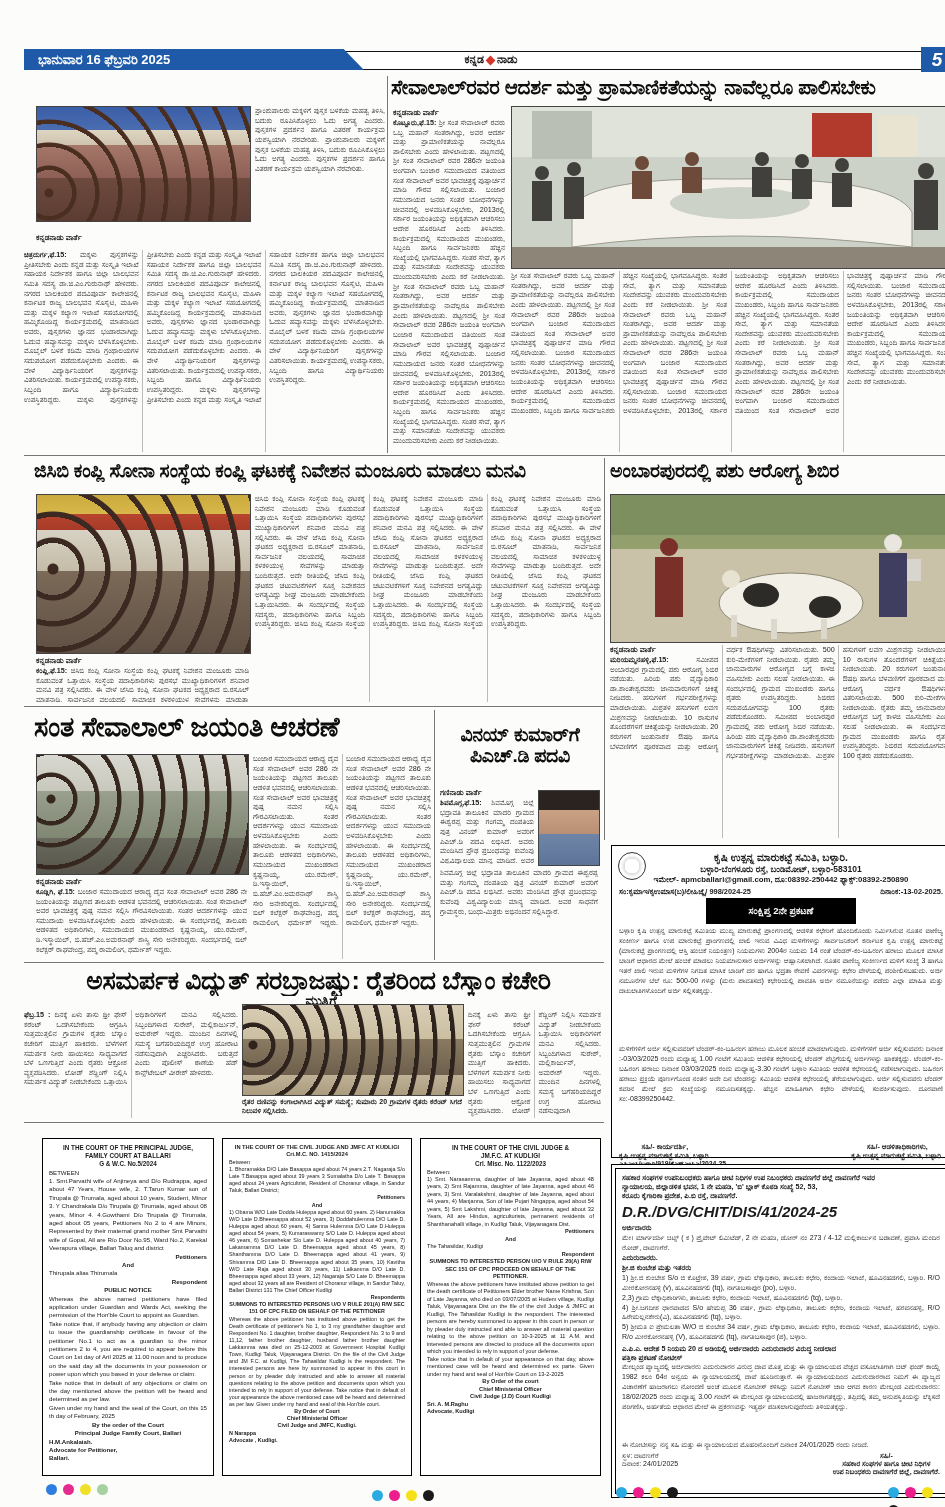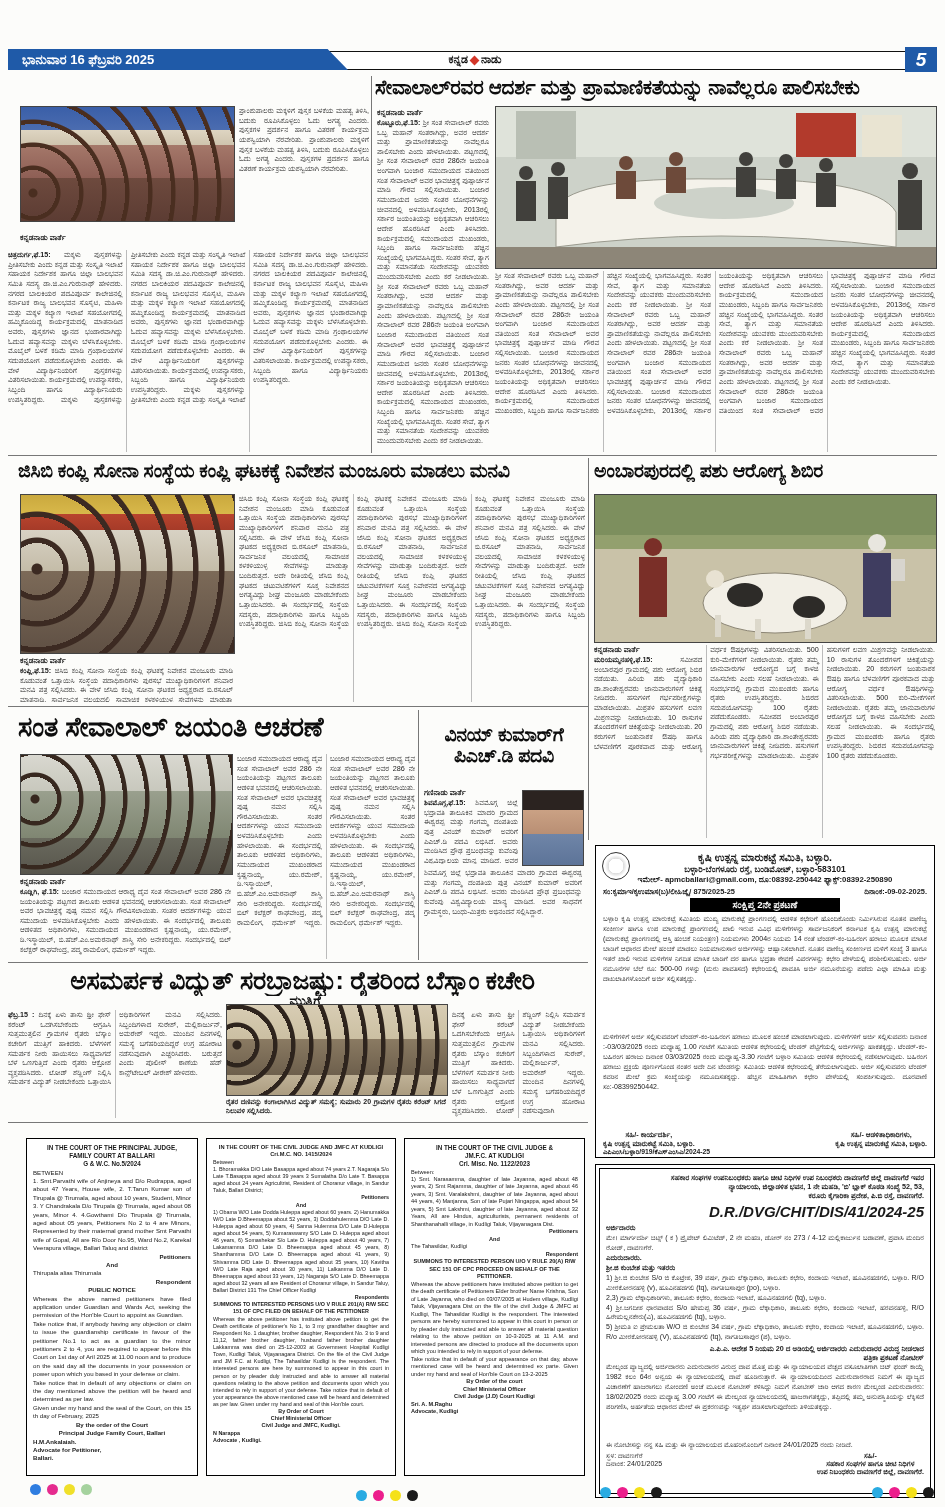--- a/index.html
+++ b/index.html
@@ -1,18 +1,18 @@
 <!DOCTYPE html>
 <html><head>
 <meta charset="utf-8">
 <style>
   html,body{margin:0;padding:0;background:#e8e8e4;}
   .page{position:relative;width:945px;height:1507px;background:#fcfcfa;margin:0 auto;
         font-family:"Liberation Sans","DejaVu Sans",sans-serif;color:#1a1a1a;overflow:hidden;}
-  .abs{position:absolute;}
+  .abs{position:absolute;margin-left:16px;}
   
   .masthead-bar{left:8px;top:51px;width:929px;height:17px;background:#ffffff;
     border-top:1.5px solid #111;border-bottom:1.5px solid #111;}
   .masthead-date{left:8px;top:49px;width:340px;height:21px;background:#1f5aa8;
     clip-path:polygon(0 0,94% 0,100% 100%,0 100%);color:#fff;font-weight:bold;
     font-size:13px;line-height:21px;padding-left:14px;box-sizing:border-box;}
   .masthead-title{left:330px;top:52px;width:290px;height:15px;text-align:center;
     font-weight:bold;font-size:11px;line-height:15px;color:#111;}
   .logo-diamond{display:inline-block;width:7px;height:7px;background:#d4372a;
     transform:rotate(45deg);margin:0 3px;vertical-align:middle;}
@@ -51,23 +51,23 @@
   .emblem{width:26px;height:26px;border:1.5px solid #333;border-radius:50%;
     background:radial-gradient(circle,#fff 40%,#ddd 41%,#fff 60%);}
   
   .noticeA{border:1.5px solid #000;background:#fff;}
   .noticeB{border:1.5px solid #000;box-shadow:inset 0 0 0 3px #fff,inset 0 0 0 4px #000;background:#fff;}
   .nA-org{font-weight:bold;font-size:10.5px;text-align:center;}
   .nA-addr{font-weight:bold;font-size:8.5px;text-align:center;}
   .nA-contact{font-weight:bold;font-size:7.8px;text-align:center;}
   .nA-ref{font-size:7.4px;font-weight:bold;display:flex;justify-content:space-between;}
   .nA-band{background:#000;color:#fff;font-weight:bold;font-size:9.5px;text-align:center;
-    width:150px;margin:2px auto;padding:1px 0;}
+    width:150px;margin:2px auto;padding:7px 0;}
   .n-body{font-size:7px;line-height:1.42;text-align:justify;overflow:hidden;}
-  .n-center-bold{font-weight:bold;font-size:7.2px;text-align:right;}
+  .n-center-bold{font-weight:bold;font-size:7.2px;text-align:left;}
   .court-box{border:1.2px solid #000;background:#fff;font-size:6.1px;line-height:1.38;
     padding:5px 6px;box-sizing:border-box;overflow:hidden;text-align:justify;}
   .court-title{font-weight:bold;text-align:center;font-size:6.3px;line-height:1.3;}
   .court-label-r{text-align:right;font-weight:bold;}
   .court-center{text-align:center;font-weight:bold;}
   .dot{width:11px;height:11px;border-radius:50%;display:inline-block;margin-right:6px;}
 </style>
 </head>
 <body>
 
@@ -223,22 +223,22 @@
   </div>
 
   <div class="abs hrule" style="left:8px;top:1122px;width:580px;"></div>
 
   <div class="abs noticeA" style="left:595px;top:845px;width:340px;height:313px;padding:5px 7px;box-sizing:border-box;">
     <div class="emblem" style="position:absolute;left:6px;top:6px;"></div>
     <div class="nA-org">ಕೃಷಿ ಉತ್ಪನ್ನ ಮಾರುಕಟ್ಟೆ ಸಮಿತಿ, ಬಳ್ಳಾರಿ.</div>
     <div class="nA-addr">ಬಳ್ಳಾರಿ-ಬೆಂಗಳೂರು ರಸ್ತೆ, ಬಂಡಿಮೋಟ್, ಬಳ್ಳಾರಿ-583101</div>
     <div class="nA-contact">ಇಮೇಲ್- apmcballari@gmail.com, ದೂ:08392-250442  ಫ್ಯಾಕ್ಸ್:08392-250890</div>
     <div class="nA-ref" style="margin-top:2px;">
-      <span>ಸಂ:ಕೃಮಾಇ/ಕೃಉಮಾಸ(ಬ)/ಲೀಹಿಜ್ಕೈ/ 875/2025-25</span>
-      <span>ದಿನಾಂಕ:-09-02-2025.</span>
+      <span>ಸಂ:ಕೃಮಾಇ/ಕೃಉಮಾಸ(ಬ)/ಲೀಹಿಜ್ಕೈ/ 998/2024-25</span>
+      <span>ದಿನಾಂಕ:-13-02-2025.</span>
     </div>
     <div class="nA-band">ಸಂಕ್ಷಿಪ್ತ 2ನೇ ಪ್ರಕಟಣೆ</div>
     <div class="n-body" style="height:118px;">ಬಳ್ಳಾರಿ ಕೃಷಿ ಉತ್ಪನ್ನ ಮಾರುಕಟ್ಟೆ ಸಮಿತಿಯ ಮುಖ್ಯ ಮಾರುಕಟ್ಟೆ ಪ್ರಾಂಗಣದಲ್ಲಿ ಆಡಳಿತ ಕಛೇರಿಗೆ ಹೊಂದಿಕೊಂಡು ನಿರ್ಮಿಸಿರುವ ನೂತನ ವಾಣಿಜ್ಯ ಸಂಕೀರ್ಣ ಹಾಗೂ ಉಪ ಮಾರುಕಟ್ಟೆ ಪ್ರಾಂಗಣದಲ್ಲಿ ಖಾಲಿ ಇರುವ ವಿವಿಧ ಮಳಿಗೆಗಳನ್ನು ಸಾರ್ವಜನಿಕರಿಗೆ ಕರ್ನಾಟಕ ಕೃಷಿ ಉತ್ಪನ್ನ ಮಾರುಕಟ್ಟೆ (ಮಾರುಕಟ್ಟೆ ಪ್ರಾಂಗಣದಲ್ಲಿ ಆಸ್ತಿ ಹಂಚಿಕೆ ನಿಯಂತ್ರಣ) ನಿಯಮಗಳು 2004ರ ನಿಯಮ 14 ರಂತೆ ಟೆಂಡರ್-ಕಂ-ಬಹಿರಂಗ ಹರಾಜು ಮೂಲಕ ಮಾಸಿಕ ಬಾಡಿಗೆ ಆಧಾರದ ಮೇಲೆ ಹಂಚಿಕೆ ಮಾಡಲು ನಿಯಮಾನುಸಾರ ಅರ್ಜಿಗಳನ್ನು ಆಹ್ವಾನಿಸಲಾಗಿದೆ. ನೂತನ ವಾಣಿಜ್ಯ ಸಂಕೀರ್ಣದ ಮಳಿಗೆ ಸಂಖ್ಯೆ 3 ಹಾಗೂ ಇತರೆ ಖಾಲಿ ಇರುವ ಮಳಿಗೆಗಳ ನಿಗದಿತ ಮಾಸಿಕ ಬಾಡಿಗೆ ದರ ಹಾಗೂ ಭದ್ರತಾ ಠೇವಣಿ ವಿವರಗಳನ್ನು ಕಛೇರಿ ವೇಳೆಯಲ್ಲಿ ಪರಿಶೀಲಿಸಬಹುದು. ಅರ್ಜಿ ನಮೂನೆಗಳ ಬೆಲೆ ರೂ: 500-00 ಗಳನ್ನು (ಮರು ಪಾವತಿಸದ) ಕಛೇರಿಯಲ್ಲಿ ಪಾವತಿಸಿ ಅರ್ಜಿ ನಮೂನೆಯನ್ನು ಪಡೆದು ಎಲ್ಲಾ ಮಾಹಿತಿ ಮತ್ತು ದಾಖಲಾತಿಗಳೊಂದಿಗೆ ಅರ್ಜಿ ಸಲ್ಲಿಸತಕ್ಕದ್ದು.</div>
     <div class="n-body" style="height:96px;">ಮಳಿಗೆಗಳಿಗೆ ಅರ್ಜಿ ಸಲ್ಲಿಸುವವರಿಗೆ ಟೆಂಡರ್-ಕಂ-ಬಹಿರಂಗ ಹರಾಜು ಮೂಲಕ ಹಂಚಿಕೆ ಮಾಡಲಾಗುವುದು. ಮಳಿಗೆಗಳಿಗೆ ಅರ್ಜಿ ಸಲ್ಲಿಸುವವರು ದಿನಾಂಕ :-03/03/2025 ರಂದು ಮಧ್ಯಾಹ್ನ 1.00 ಗಂಟೆಗೆ ಸಮಿತಿಯ ಆಡಳಿತ ಕಛೇರಿಯಲ್ಲಿ ಟೆಂಡರ್ ಪೆಟ್ಟಿಗೆಯಲ್ಲಿ ಅರ್ಜಿಗಳನ್ನು ಹಾಕತಕ್ಕದ್ದು. ಟೆಂಡರ್-ಕಂ-ಬಹಿರಂಗ ಹರಾಜು ದಿನಾಂಕ 03/03/2025 ರಂದು ಮಧ್ಯಾಹ್ನ-3.30 ಗಂಟೆಗೆ ಬಳ್ಳಾರಿ ಸಮಿತಿಯ ಆಡಳಿತ ಕಛೇರಿಯಲ್ಲಿ ನಡೆಸಲಾಗುವುದು. ಬಹಿರಂಗ ಹರಾಜು ಪ್ರಕ್ರಿಯೆ ಪೂರ್ಣಗೊಂಡ ನಂತರ ಅದೇ ದಿನ ಟೆಂಡರನ್ನು ಸಮಿತಿಯ ಆಡಳಿತ ಕಛೇರಿಯಲ್ಲಿ ತೆರೆಯಲಾಗುವುದು. ಅರ್ಜಿ ಸಲ್ಲಿಸುವವರು ಟೆಂಡರ್ ಕವರಿನ ಮೇಲೆ ಕ್ರಮ ಸಂಖ್ಯೆಯನ್ನು ನಮೂದಿಸತಕ್ಕದ್ದು. ಹೆಚ್ಚಿನ ಮಾಹಿತಿಗಾಗಿ ಕಛೇರಿ ವೇಳೆಯಲ್ಲಿ ಸಂಪರ್ಕಿಸುವುದು. ದೂರವಾಣಿ ಸಂ:-08399250442.</div>
     <div style="display:flex;justify-content:space-between;font-size:7.2px;font-weight:bold;margin-top:2px;">
       <div style="text-align:center;">
         <div>ಸಹಿ/- ಕಾರ್ಯದರ್ಶಿ,</div>
         <div>ಕೃಷಿ ಉತ್ಪನ್ನ ಮಾರುಕಟ್ಟೆ ಸಮಿತಿ, ಬಳ್ಳಾರಿ.</div>
       </div>
       <div style="text-align:center;">

